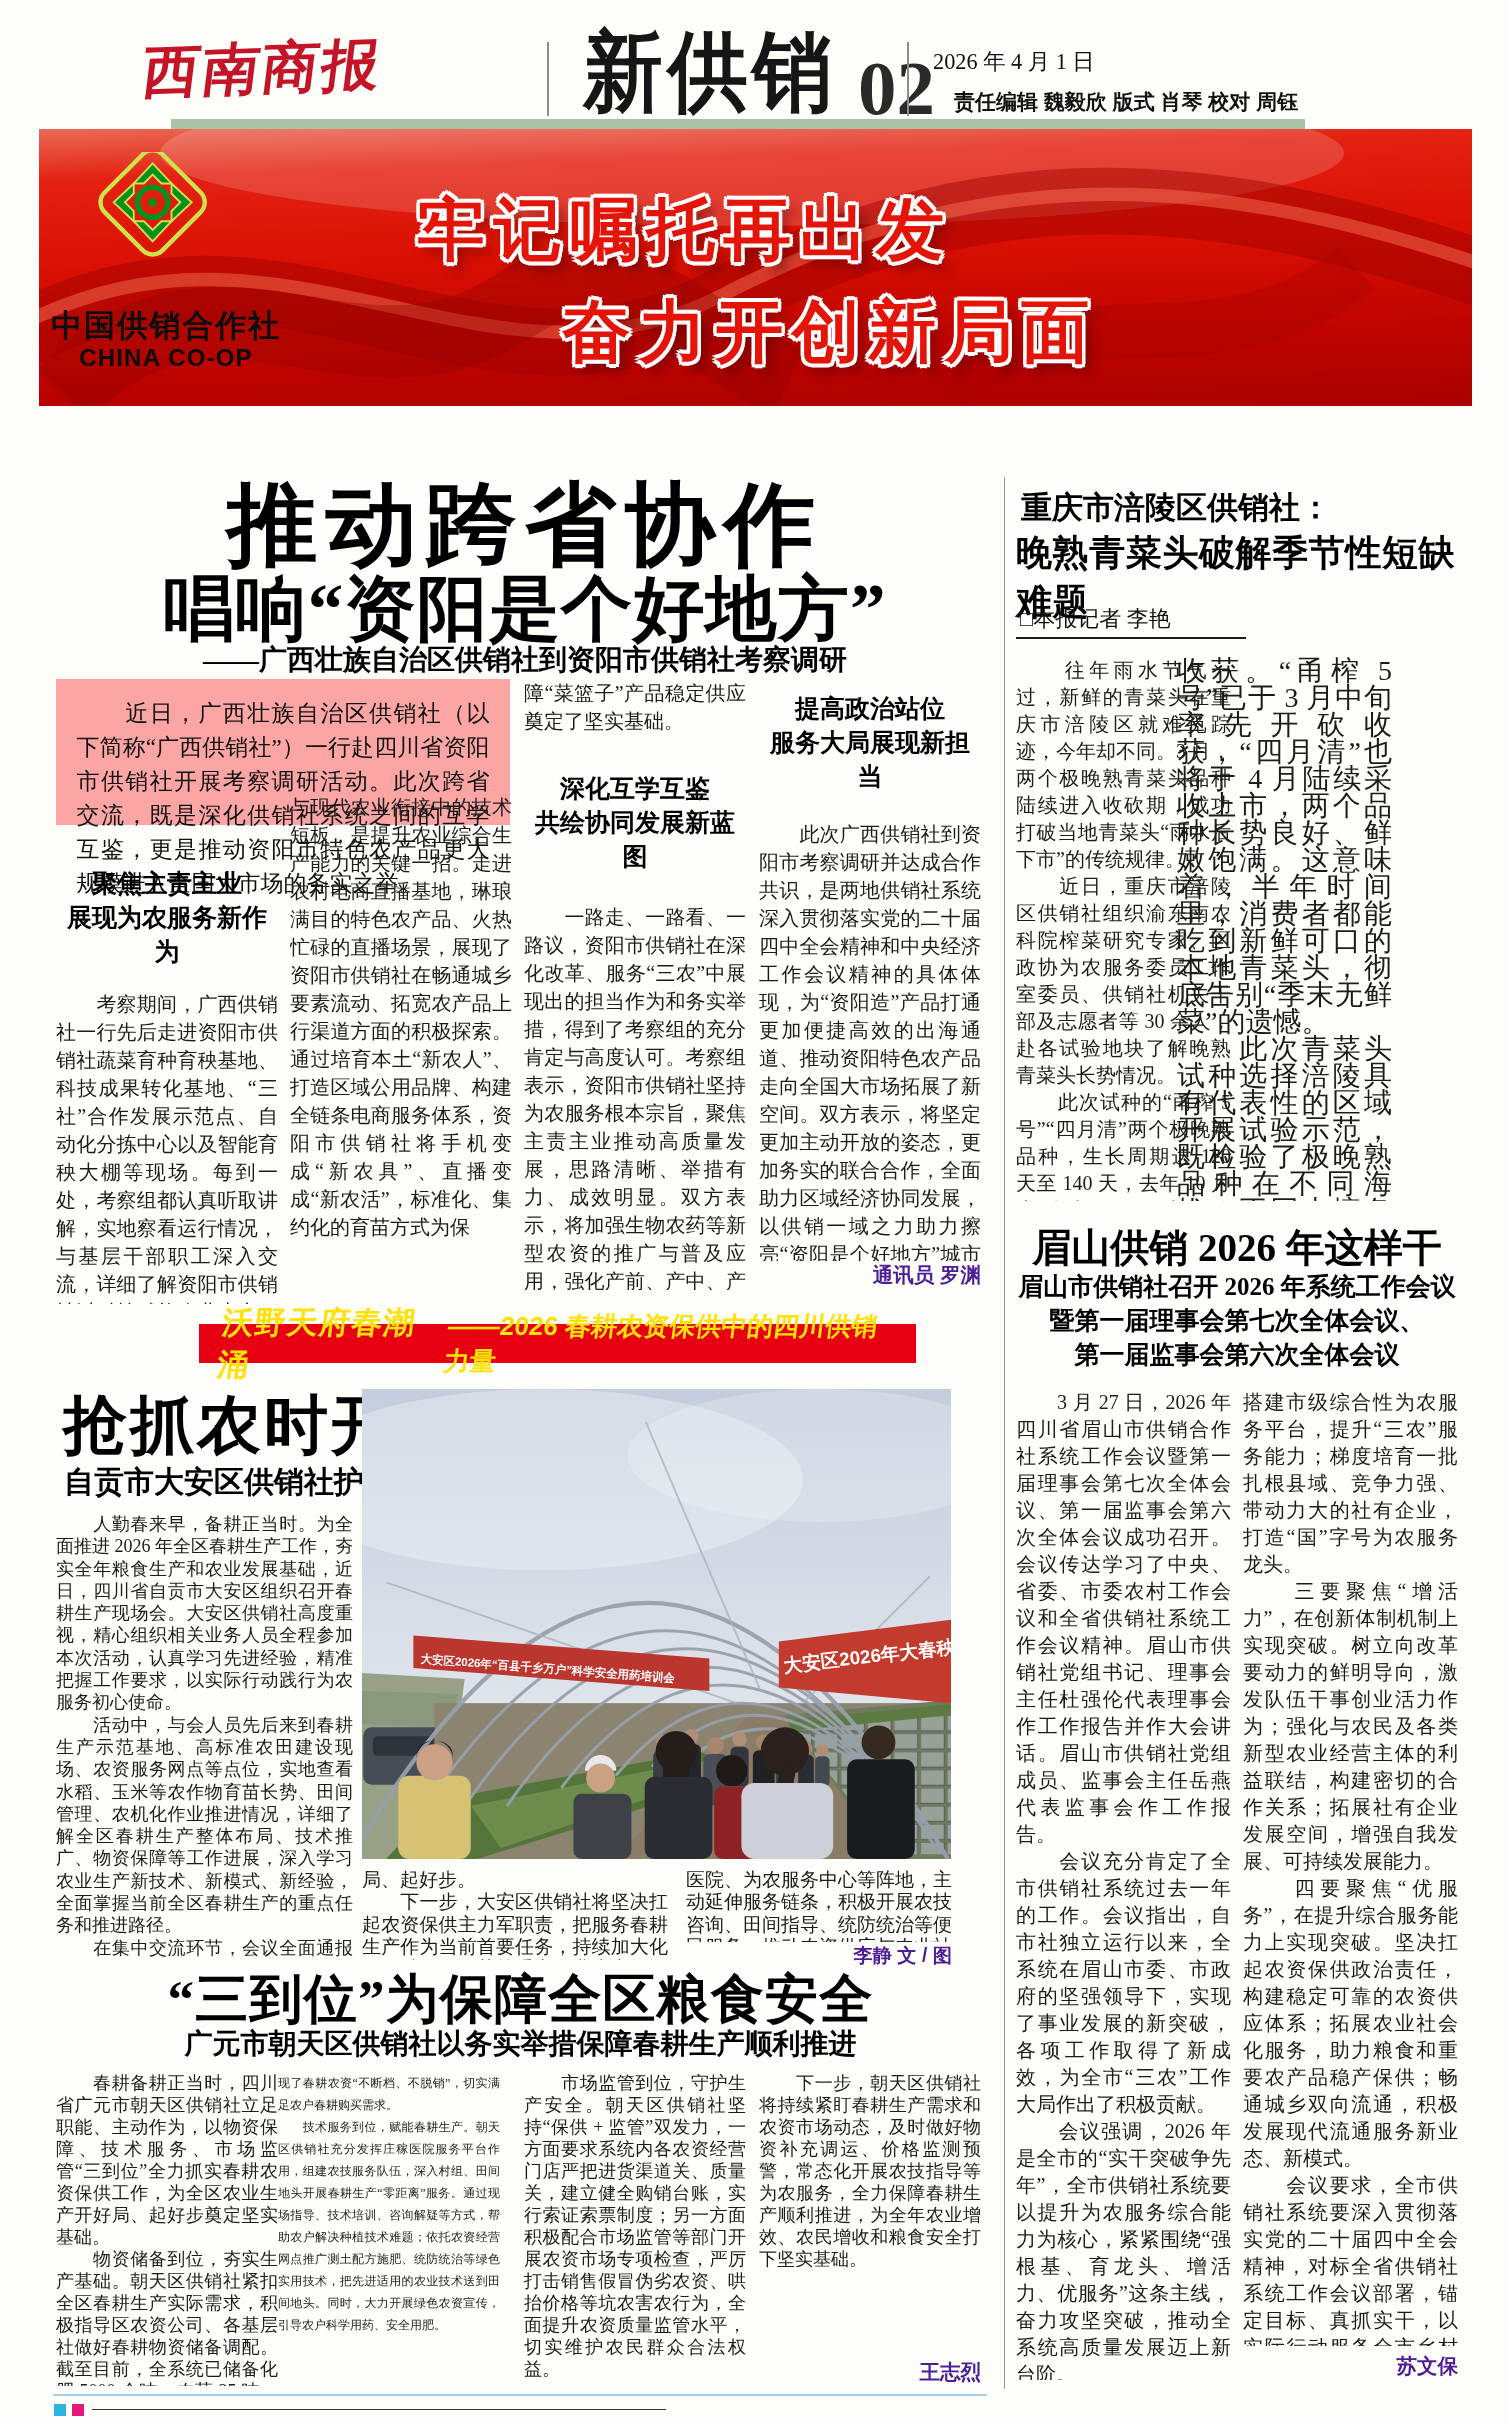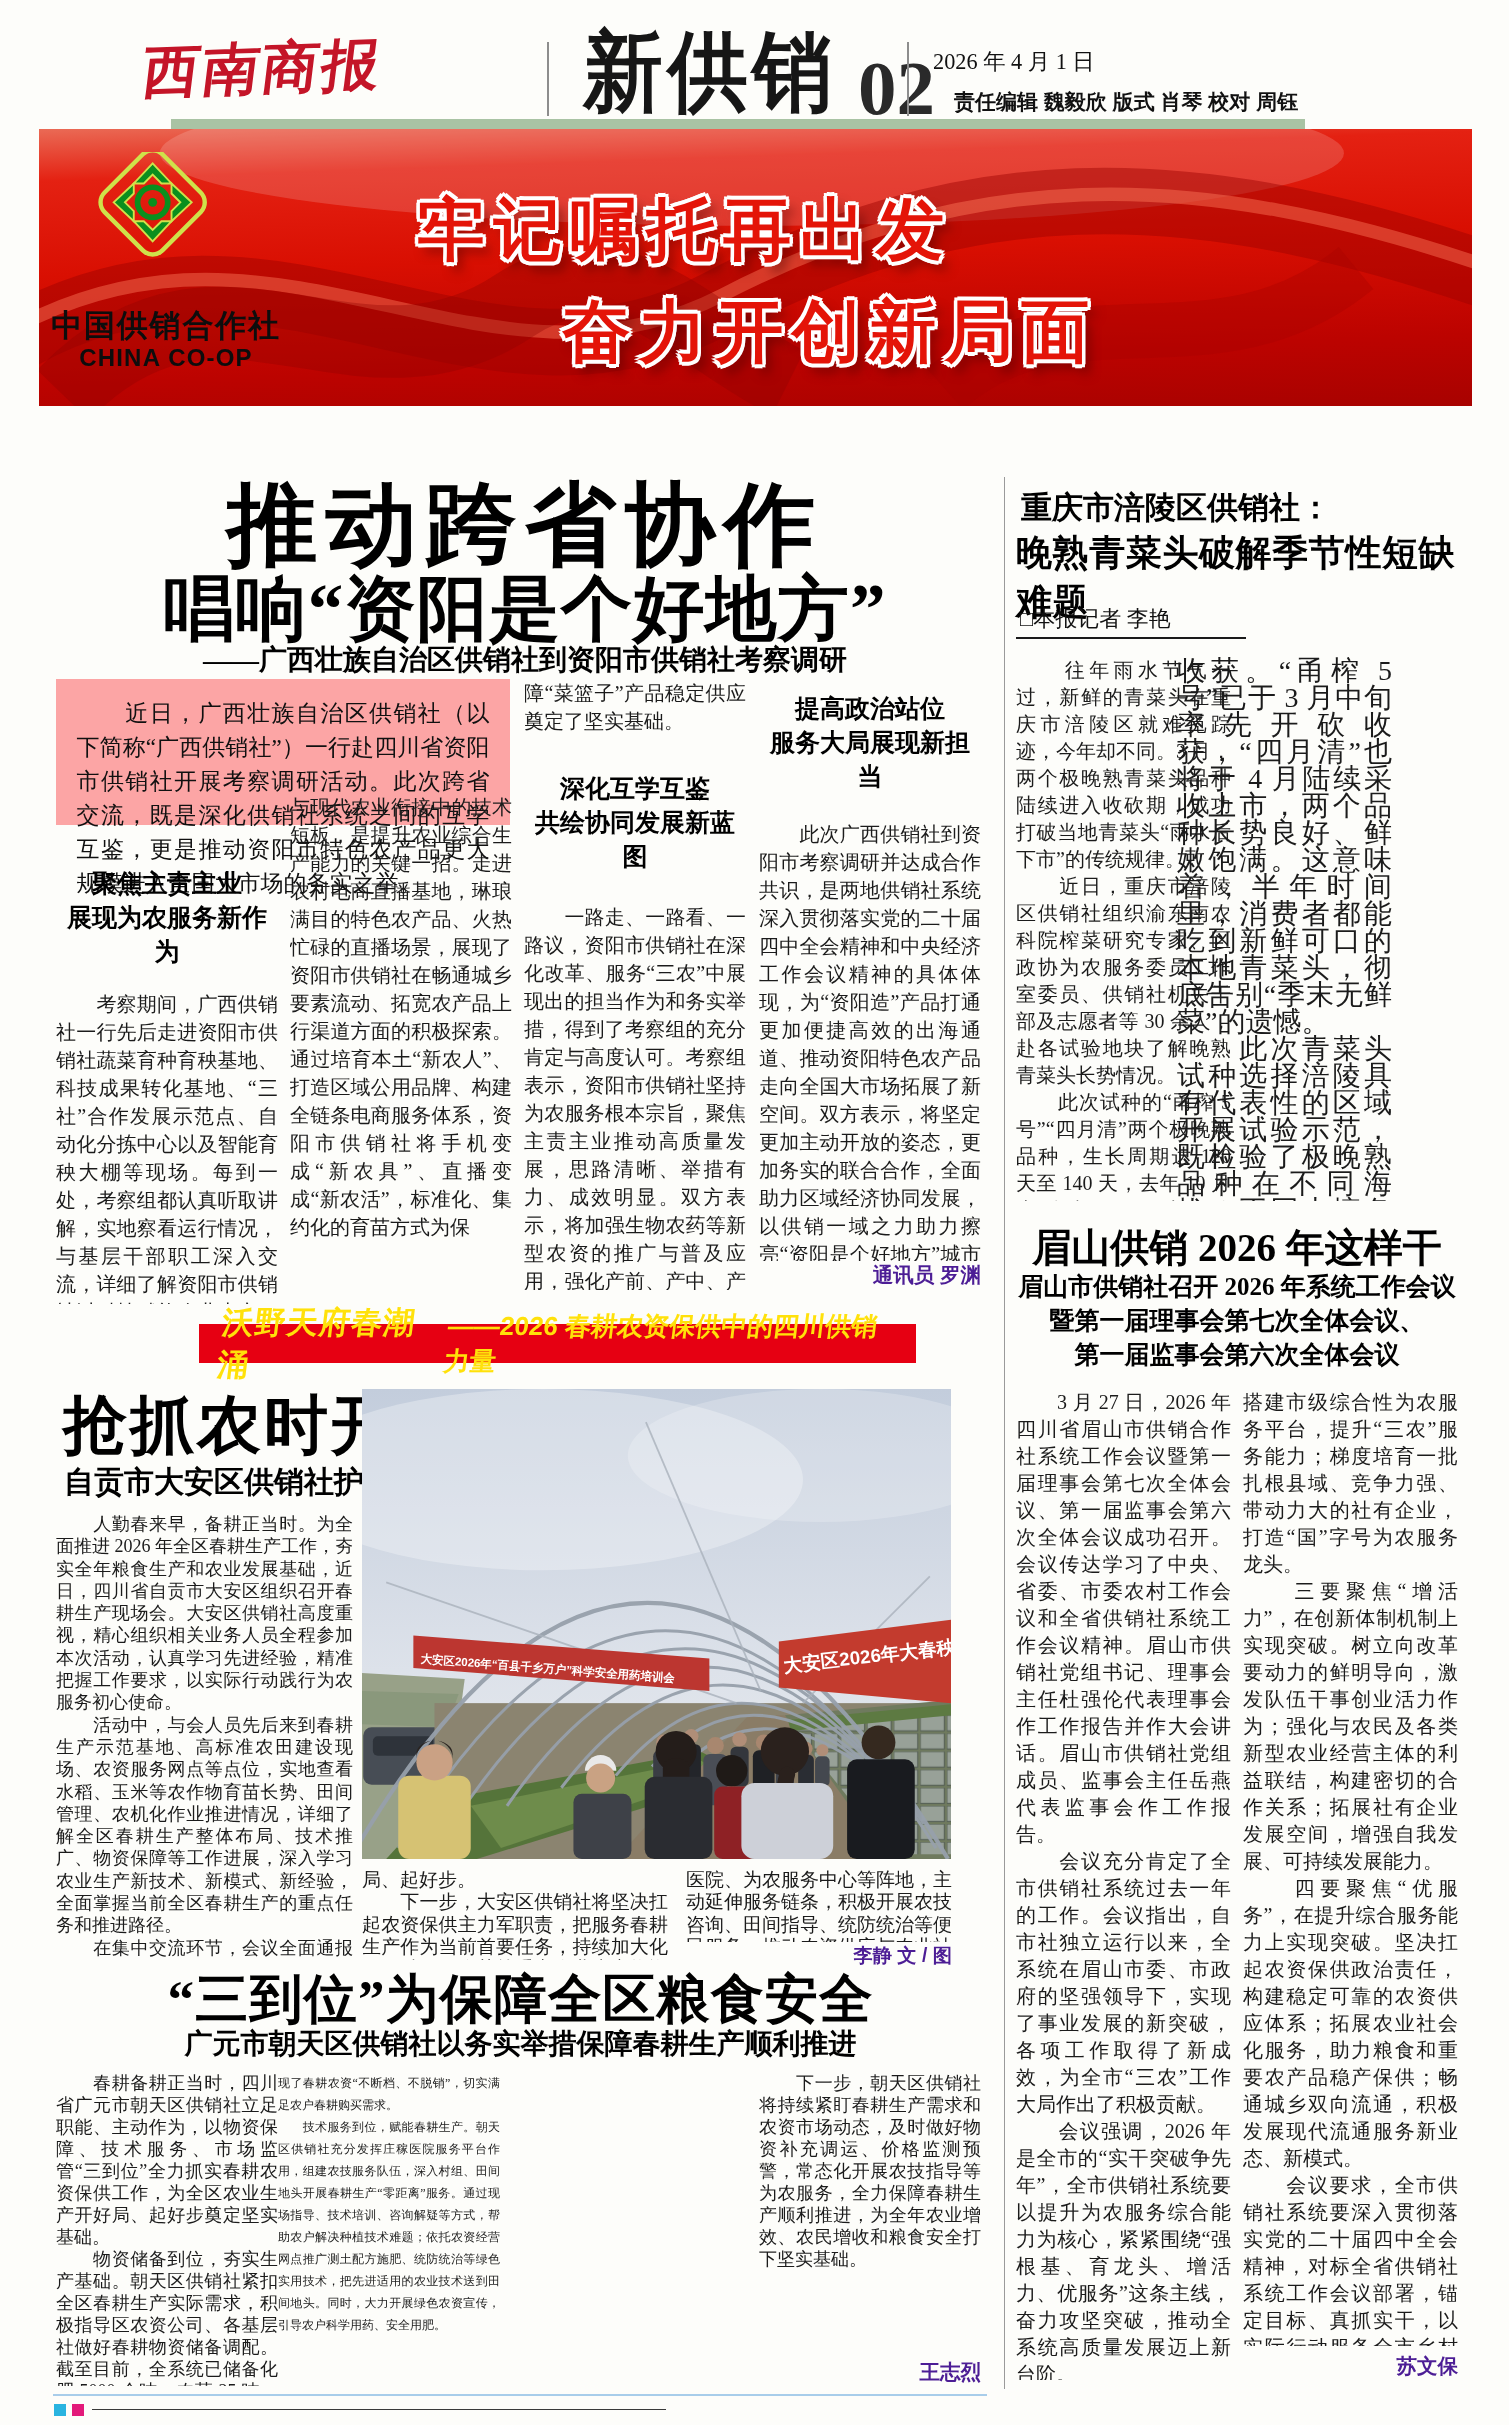--- a/index.html
+++ b/index.html
@@ -285,20 +285,21 @@
     <div class="col" style="font-size:19px;line-height:22.3px;">医院、为农服务中心等阵地，主动延伸服务链条，积极开展农技咨询、田间指导、统防统治等便民服务，推动农资供应与农业社会化服务深度融合，以更实举措、更优服务助力春耕生产有序开展，为保障全区粮食安全、推进全面振兴贡献供销力量。</div>
     <div class="sig" style="font-size:19.3px;">李静 文 / 图</div>
   </div>
 
   <div class="abs h-ct serif" style="left:54px;top:1964px;width:933px;">“三到位”为保障全区粮食安全</div>
   <div class="abs h-ct-sub serif" style="left:54px;top:2025px;width:933px;">广元市朝天区供销社以务实举措保障春耕生产顺利推进</div>
   <div class="abs col" style="left:56px;top:2072px;width:222px;height:314px;font-size:18px;line-height:22px;">　　春耕备耕正当时，四川省广元市朝天区供销社立足职能、主动作为，以物资保障、技术服务、市场监管“三到位”全力抓实春耕农资保供工作，为全区农业生产开好局、起好步奠定坚实基础。
 　　物资储备到位，夯实生产基础。朝天区供销社紧扣全区春耕生产实际需求，积极指导区农资公司、各基层社做好春耕物资储备调配。截至目前，全系统已储备化肥 5000 余吨、农药 25 吨、农膜 20 余吨、种子 50 吨，各类农资货源充足、供应有序，实</div>
   <div class="abs col" style="left:278px;top:2072px;width:222px;height:314px;font-size:12px;line-height:22px;">现了春耕农资“不断档、不脱销”，切实满足农户春耕购买需求。
 　　技术服务到位，赋能春耕生产。朝天区供销社充分发挥庄稼医院服务平台作用，组建农技服务队伍，深入村组、田间地头开展春耕生产“零距离”服务。通过现场指导、技术培训、咨询解疑等方式，帮助农户解决种植技术难题；依托农资经营网点推广测土配方施肥、统防统治等绿色实用技术，把先进适用的农业技术送到田间地头。同时，大力开展绿色农资宣传，引导农户科学用药、安全用肥。</div>
+  <div class="abs col" style="left:524px;top:2072px;width:222px;height:314px;font-size:18px;line-height:22px;">　　市场监管到位，守护生产安全。朝天区供销社坚持“保供 + 监管”双发力，一方面要求系统内各农资经营门店严把进货渠道关、质量关，建立健全购销台账，实行索证索票制度；另一方面积极配合市场监管等部门开展农资市场专项检查，严厉打击销售假冒伪劣农资、哄抬价格等坑农害农行为，全面提升农资质量监管水平，切实维护农民群众合法权益。</div>
   <div class="abs flexcol" style="left:759px;top:2072px;width:222px;height:314px;">
     <div class="col" style="font-size:18px;line-height:22px;">　　下一步，朝天区供销社将持续紧盯春耕生产需求和农资市场动态，及时做好物资补充调运、价格监测预警，常态化开展农技指导等为农服务，全力保障春耕生产顺利推进，为全年农业增效、农民增收和粮食安全打下坚实基础。</div>
     <div class="sig">王志烈</div>
   </div>
 
   <div class="abs" style="left:53px;top:2394px;width:934px;height:1.8px;background:#a8cdea;"></div>
   <div class="abs" style="left:54px;top:2404px;width:12px;height:12px;background:#2ab4e0;"></div>
   <div class="abs" style="left:72px;top:2404px;width:12px;height:12px;background:#e31a7a;"></div>
   <div class="abs" style="left:92px;top:2409px;width:574px;height:1.2px;background:#3a3a3a;"></div>
 

